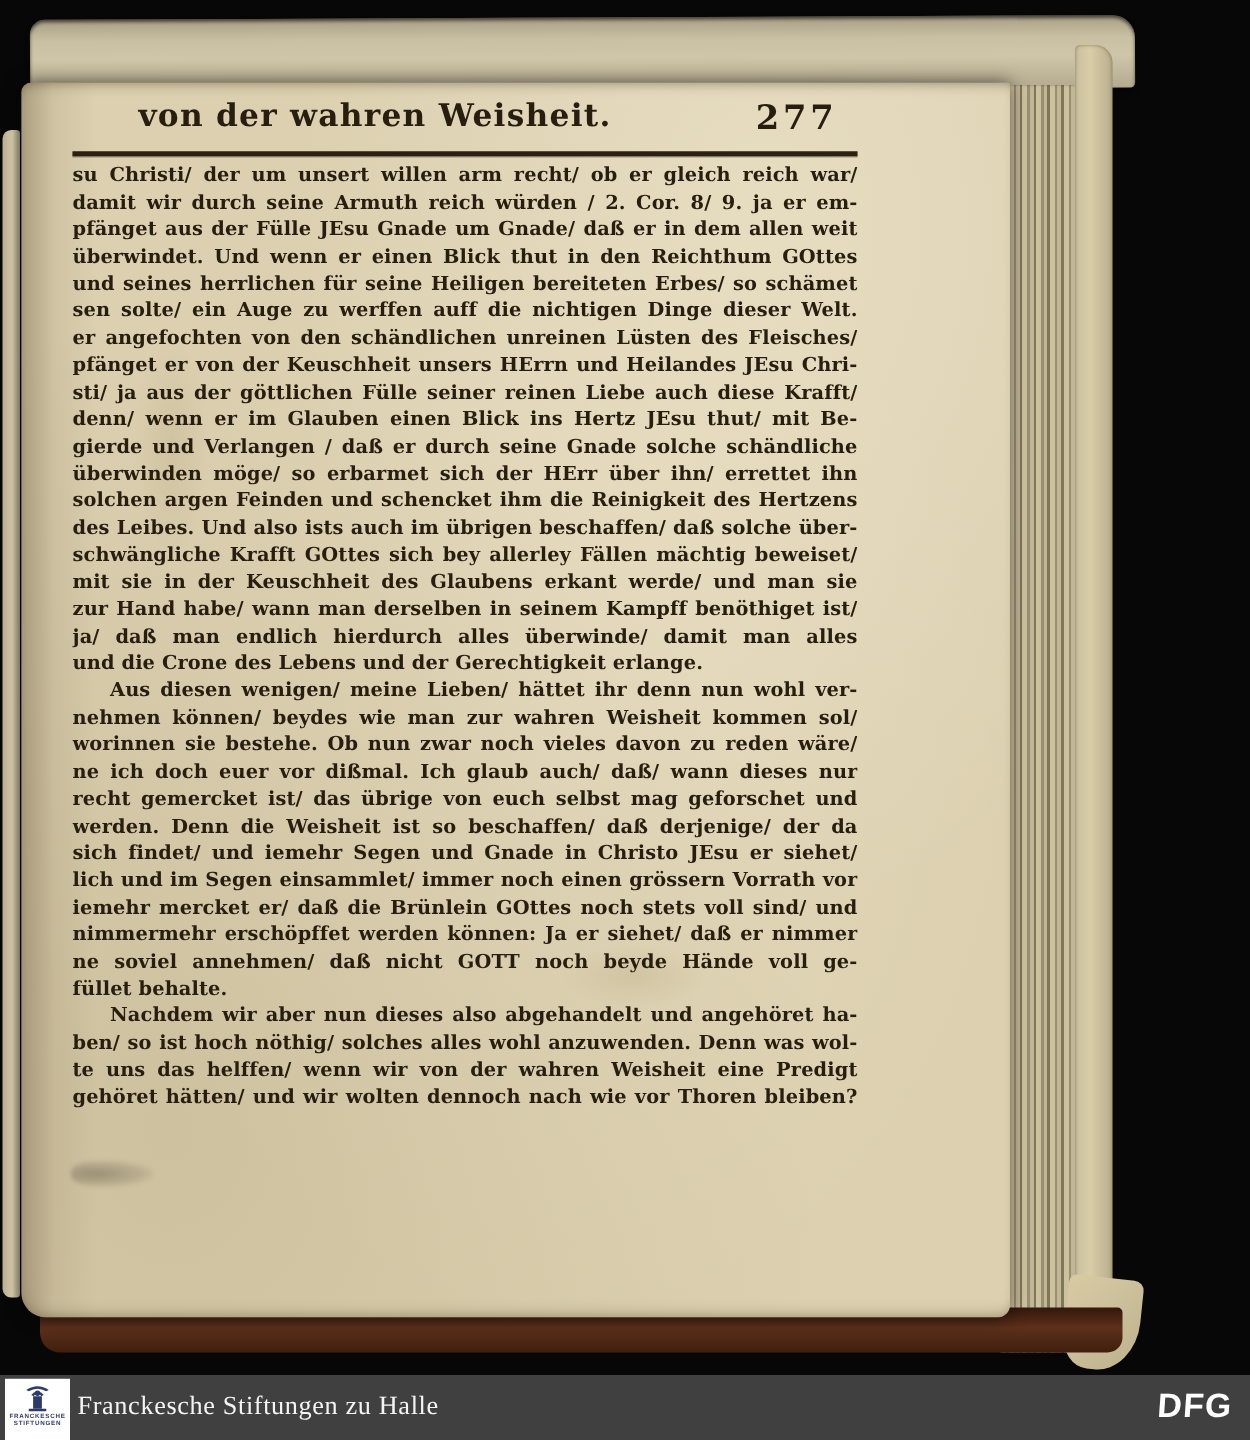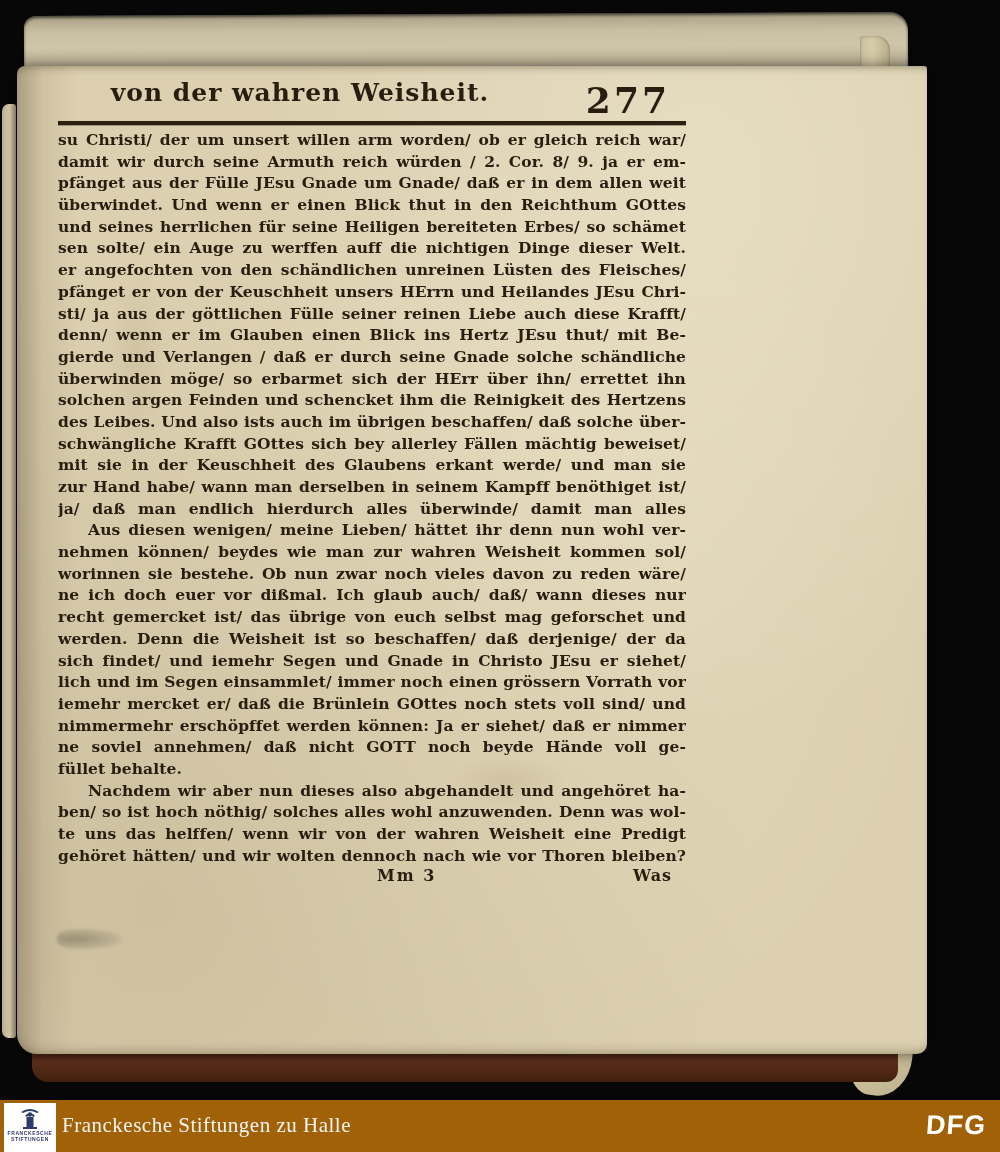--- a/index.html
+++ b/index.html
@@ -22,21 +22,21 @@
     border-radius:4px 14px 14px 4px;
     box-shadow:0 0 3px rgba(60,45,20,.5) inset;}
   .cover-corner{position:absolute;left:852px;top:1022px;width:60px;height:74px;
     background:linear-gradient(135deg,#d8cba4,#bdb28e);
     border-radius:6px 8px 55% 35%;transform:rotate(6deg);}
   .cover-bottom{position:absolute;left:32px;top:1046px;width:866px;height:36px;
     background:linear-gradient(180deg,#33180c,#5d301b 45%,#401f0d);
     border-radius:4px 4px 12px 16px;}
 
   
-  .page{position:absolute;left:17px;top:66px;width:910px;height:988px;
+  .page{position:absolute;left:17px;top:66px;width:791px;height:988px;
     background:
       radial-gradient(ellipse at 75% 12%, rgba(255,250,232,.30), transparent 45%),
       radial-gradient(ellipse at 15% 85%, rgba(120,100,60,.14), transparent 55%),
       radial-gradient(ellipse at 55% 55%, rgba(255,248,228,.18), transparent 60%),
       linear-gradient(90deg, rgba(92,76,48,.38) 0px, rgba(92,76,48,.10) 26px, rgba(0,0,0,0) 60px),
       #dcd0b0;
     border-radius:8px 3px 10px 20px;
     box-shadow:0 0 14px rgba(0,0,0,.55), inset 0 8px 10px -8px rgba(70,55,30,.55), inset 0 -10px 12px -10px rgba(70,55,30,.5);}
   .stain-a{position:absolute;left:430px;top:690px;width:120px;height:50px;border-radius:50%;
     background:radial-gradient(ellipse,rgba(130,105,60,.12),transparent 70%);}
@@ -44,35 +44,35 @@
     background:radial-gradient(ellipse,rgba(120,98,58,.10),transparent 70%);}
   .ink-smudge{position:absolute;left:40px;top:862px;width:66px;height:22px;
     background:radial-gradient(ellipse at 30% 50%,rgba(70,60,45,.38),rgba(70,60,45,.12) 60%,transparent 75%);
     filter:blur(1.5px);border-radius:40%;}
 
   .content{position:absolute;left:41px;top:10px;width:628px;color:#281e10;}
 
   .header-row{position:relative;height:40px;margin-top:2px;}
   .running-title{position:absolute;left:50%;transform:translateX(-50%) translateX(-72px);
     font-weight:700;font-size:25px;white-space:nowrap;letter-spacing:1px;}
-  .page-number{position:absolute;right:16px;top:1px;font-weight:700;font-size:36px;letter-spacing:3px;}
+  .page-number{position:absolute;right:16px;top:1px;font-weight:700;font-size:27px;letter-spacing:3px;}
   .head-rule{height:4px;background:#2b2012;margin-top:3px;box-shadow:0 1px 0 rgba(43,32,18,.35);}
 
   .body-text{margin-top:4px;}
   .line{height:21.7px;overflow:hidden;font-weight:700;font-size:15.5px;line-height:21.7px;
     text-align:justify;text-align-last:justify;letter-spacing:.1px;}
   .line.short{text-align-last:left;}
   .line.indent{text-indent:30px;}
 
   .sig-row{position:relative;height:22px;font-weight:700;font-size:16px;}
   .sig-mark{position:absolute;left:319px;letter-spacing:2px;}
   .catchword{position:absolute;right:14px;letter-spacing:1px;}
 
   
-  .footer-bar{position:absolute;left:0;top:1100px;width:1000px;height:52px;background:#a16207;}
+  .footer-bar{position:absolute;left:0;top:1100px;width:1000px;height:52px;background:#404040;}
   .logo-box{position:absolute;left:4px;top:3px;width:52px;height:49px;background:#ffffff;
     display:flex;flex-direction:column;align-items:center;justify-content:flex-start;padding-top:3px;box-sizing:border-box;}
   .logo-mark{width:24px;height:24px;}
   .logo-small-text{font-family:"Liberation Sans",sans-serif;font-size:5px;line-height:6px;
     color:#2e3a68;letter-spacing:.6px;text-align:center;font-weight:700;}
   .institution{position:absolute;left:62px;top:50%;transform:translateY(-54%);
     font-family:"Liberation Serif",serif;font-size:21px;color:#f4f4f4;letter-spacing:.5px;}
   .dfg{position:absolute;right:14px;top:50%;transform:translateY(-52%) skewX(-4deg);
     font-family:"Liberation Sans",sans-serif;font-weight:900;font-size:27px;color:#ffffff;letter-spacing:1px;}
 </style>
@@ -95,38 +95,39 @@
 
     <div class="content">
       <div class="header-row">
         <span class="running-title">von der wahren Weisheit.</span>
         <span class="page-number">277</span>
       </div>
       <div class="head-rule"></div>
 
       <div class="body-text">
           <div class="paragraph">
-            <div class="line">su Christi/ der um unsert willen arm worden/ ob er gleich reich war/</div>
+            <div class="line">su Christi/ der um unsert willen arm recht/ ob er gleich reich war/</div>
             <div class="line">damit wir durch seine Armuth reich würden / 2. Cor. 8/ 9. ja er em-</div>
             <div class="line">pfänget aus der Fülle JEsu Gnade um Gnade/ daß er in dem allen weit</div>
             <div class="line">überwindet. Und wenn er einen Blick thut in den Reichthum GOttes</div>
             <div class="line">und seines herrlichen für seine Heiligen bereiteten Erbes/ so schämet er sich</div>
             <div class="line">sen solte/ ein Auge zu werffen auff die nichtigen Dinge dieser Welt. Wird</div>
             <div class="line">er angefochten von den schändlichen unreinen Lüsten des Fleisches/ so em-</div>
             <div class="line">pfänget er von der Keuschheit unsers HErrn und Heilandes JEsu Chri-</div>
             <div class="line">sti/ ja aus der göttlichen Fülle seiner reinen Liebe auch diese Krafft/ den</div>
             <div class="line">denn/ wenn er im Glauben einen Blick ins Hertz JEsu thut/ mit Be-</div>
             <div class="line">gierde und Verlangen / daß er durch seine Gnade solche schändliche Lüste</div>
             <div class="line">überwinden möge/ so erbarmet sich der HErr über ihn/ errettet ihn von</div>
             <div class="line">solchen argen Feinden und schencket ihm die Reinigkeit des Hertzens und</div>
             <div class="line">des Leibes. Und also ists auch im übrigen beschaffen/ daß solche über-</div>
             <div class="line">schwängliche Krafft GOttes sich bey allerley Fällen mächtig beweiset/ da-</div>
             <div class="line">mit sie in der Keuschheit des Glaubens erkant werde/ und man sie stets</div>
             <div class="line">zur Hand habe/ wann man derselben in seinem Kampff benöthiget ist/</div>
             <div class="line">ja/ daß man endlich hierdurch alles überwinde/ damit man alles ererbe/</div>
+            <div class="line short">und die Crone des Lebens und der Gerechtigkeit erlange.</div>
           </div>
           <div class="paragraph">
             <div class="line indent">Aus diesen wenigen/ meine Lieben/ hättet ihr denn nun wohl ver-</div>
             <div class="line">nehmen können/ beydes wie man zur wahren Weisheit kommen sol/ und</div>
             <div class="line">worinnen sie bestehe. Ob nun zwar noch vieles davon zu reden wäre/ so scho-</div>
             <div class="line">ne ich doch euer vor dißmal. Ich glaub auch/ daß/ wann dieses nur</div>
             <div class="line">recht gemercket ist/ das übrige von euch selbst mag geforschet und erkant</div>
             <div class="line">werden. Denn die Weisheit ist so beschaffen/ daß derjenige/ der da reich-</div>
             <div class="line">sich findet/ und iemehr Segen und Gnade in Christo JEsu er siehet/</div>
             <div class="line">lich und im Segen einsammlet/ immer noch einen grössern Vorrath vor</div>
@@ -136,24 +137,20 @@
             <div class="line short">füllet behalte.</div>
           </div>
           <div class="paragraph">
             <div class="line indent">Nachdem wir aber nun dieses also abgehandelt und angehöret ha-</div>
             <div class="line">ben/ so ist hoch nöthig/ solches alles wohl anzuwenden. Denn was wol-</div>
             <div class="line">te uns das helffen/ wenn wir von der wahren Weisheit eine Predigt</div>
             <div class="line">gehöret hätten/ und wir wolten dennoch nach wie vor Thoren bleiben?</div>
           </div>
         </div>
 
-      <div class="sig-row">
-        <span class="sig-mark">Mm 3</span>
-        <span class="catchword">Was</span>
-      </div>
     </div>
   </div>
 
   <div class="footer-bar">
     <div class="logo-box">
       <svg class="logo-mark" viewBox="0 0 24 24">
         <path d="M3 6 Q12 0 21 6 L19 7 Q12 3 5 7 Z" fill="#2e3a68"></path>
         <circle cx="12" cy="8.5" r="2.2" fill="#2e3a68"></circle>
         <path d="M7 10 L9.5 7.5 L10.5 9 L9 11 Z" fill="#2e3a68"></path>
         <path d="M17 10 L14.5 7.5 L13.5 9 L15 11 Z" fill="#2e3a68"></path>

